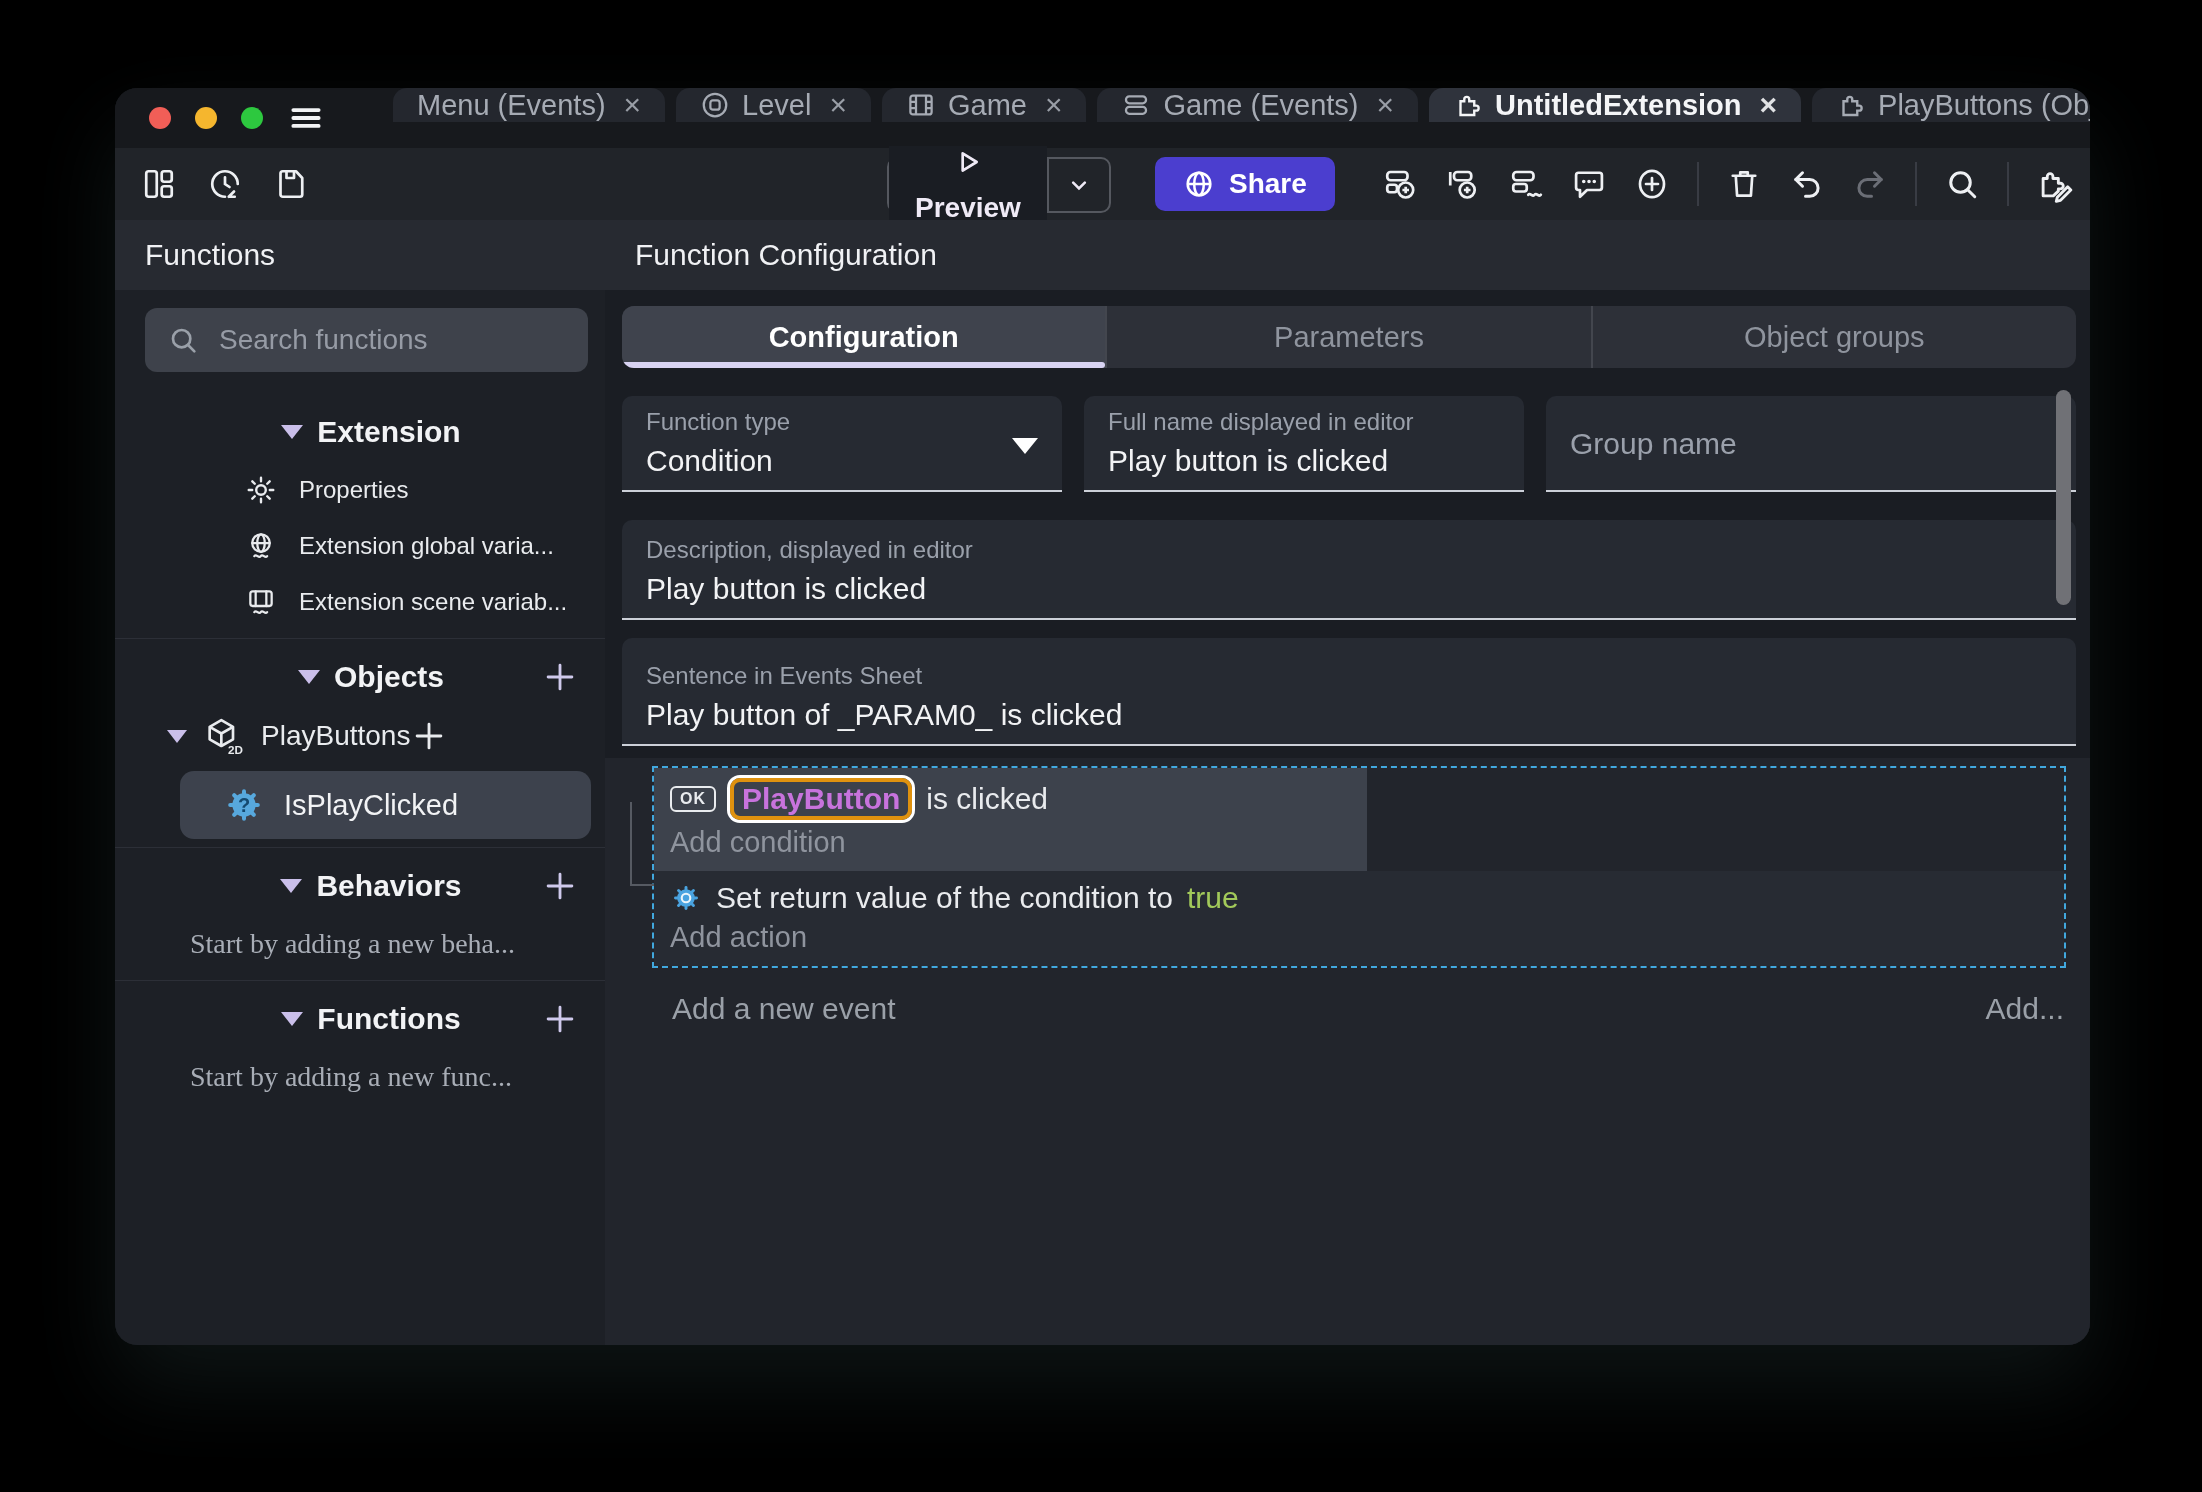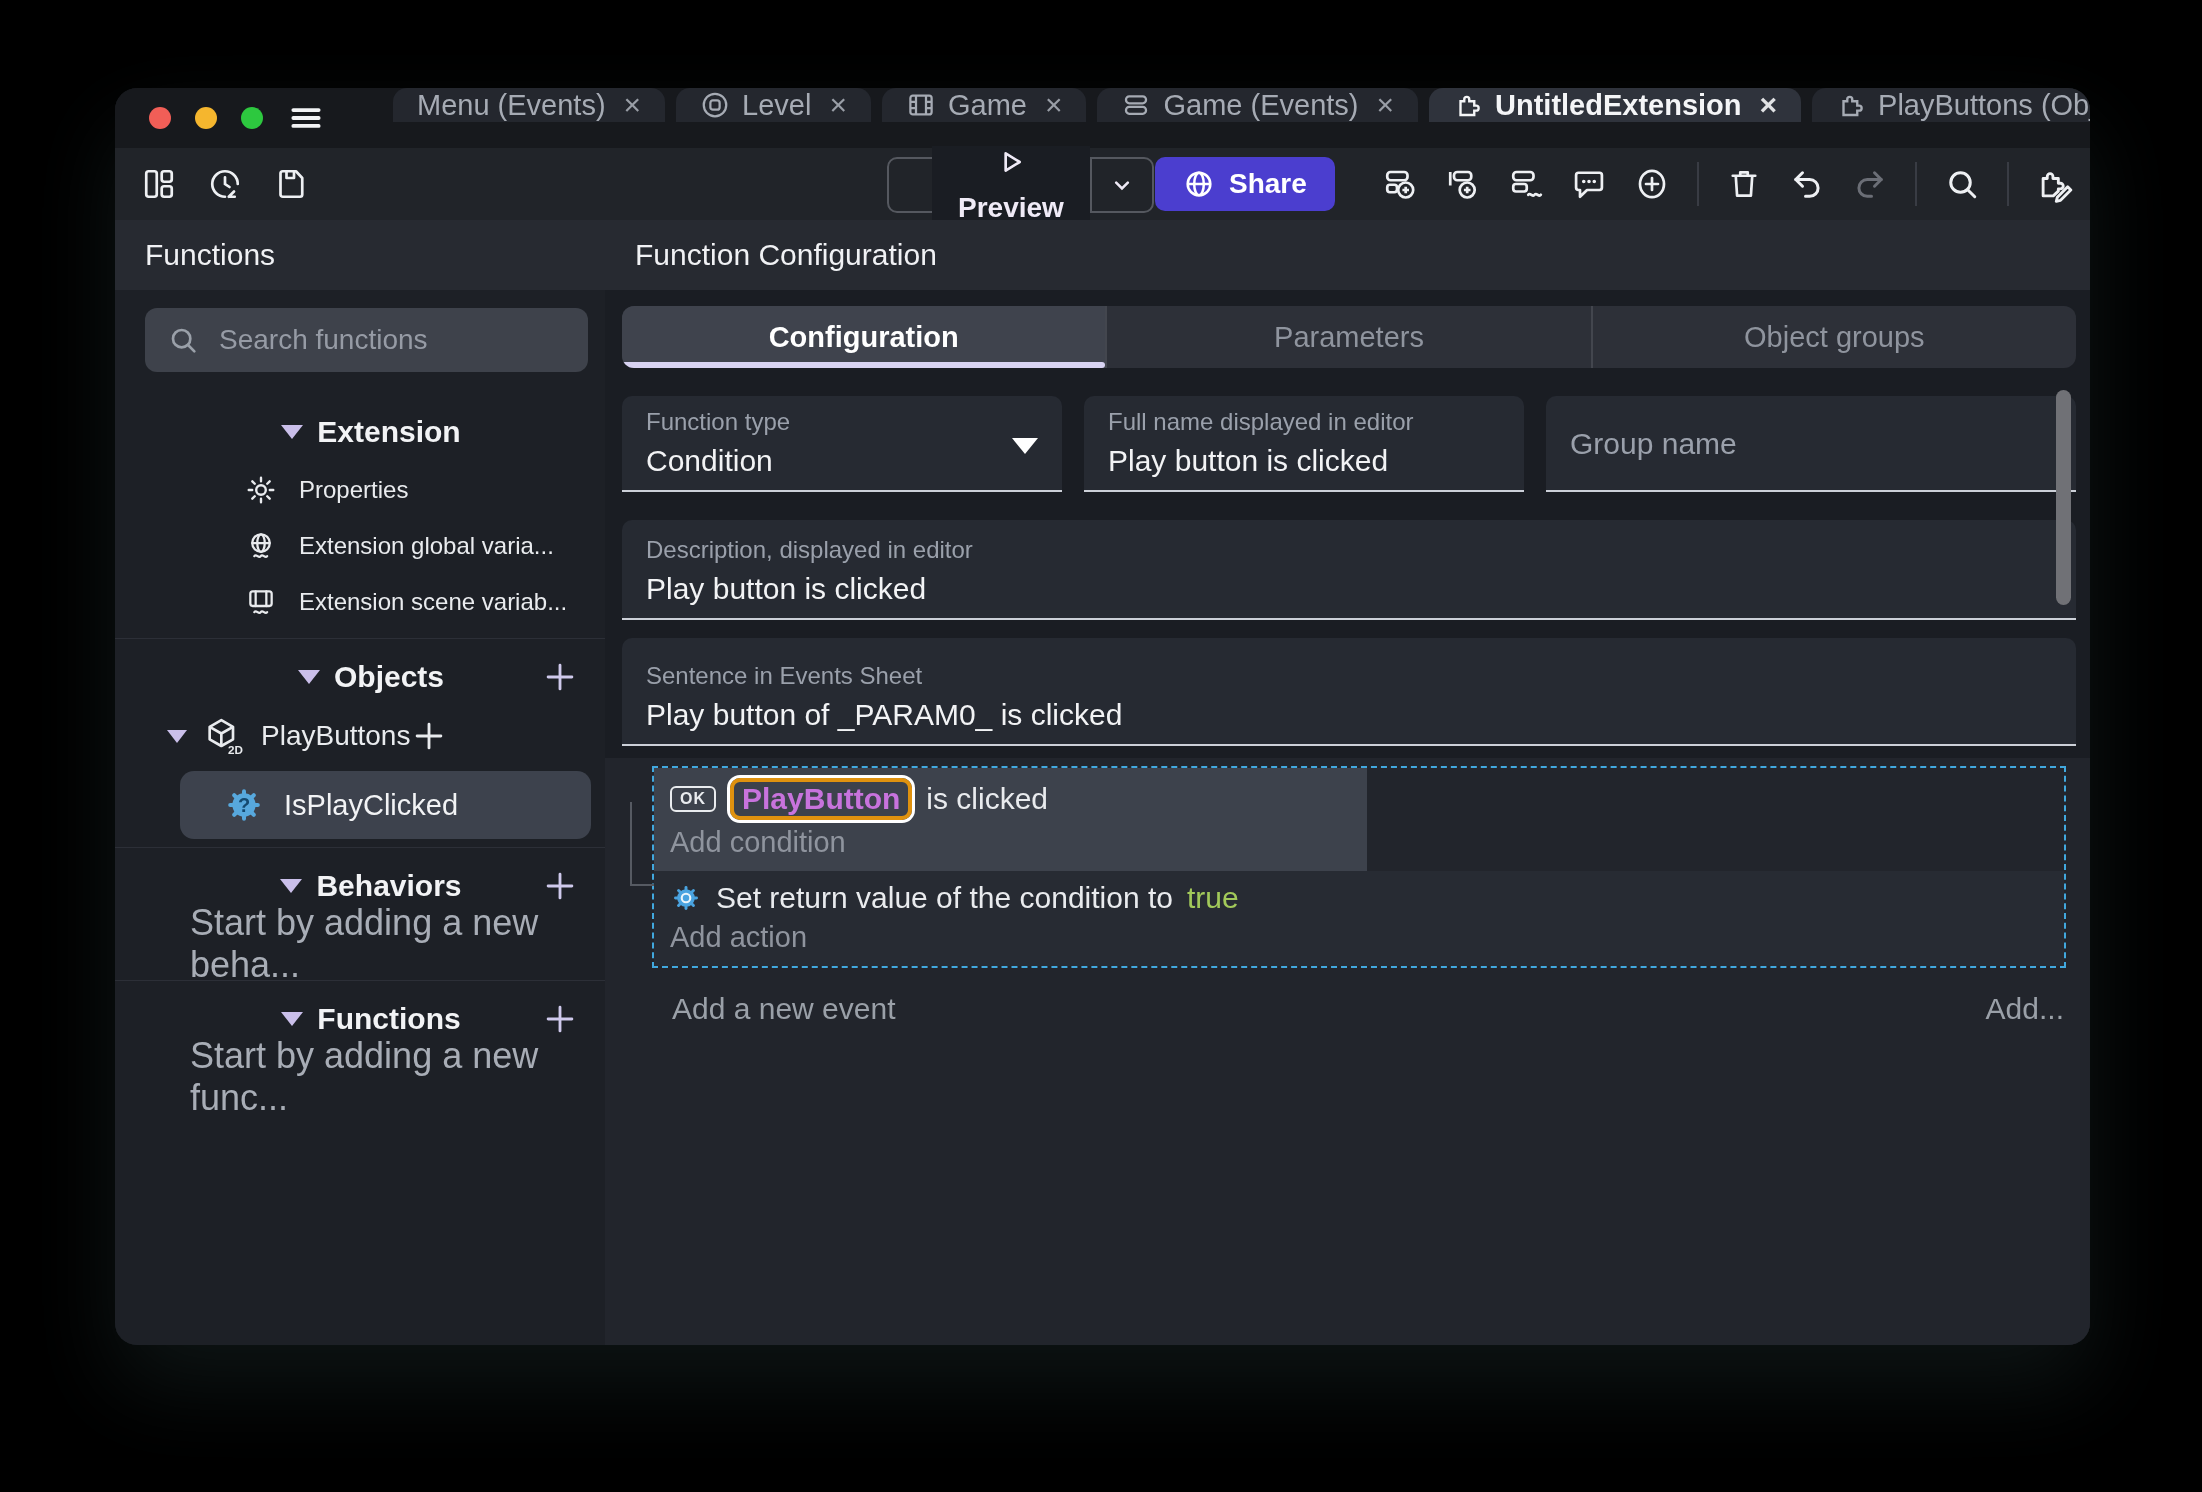--- a/index.html
+++ b/index.html
@@ -18,21 +18,21 @@
        background:#24272e;color:#a6abb4;font-size:29px;border-radius:14px 14px 0 0;white-space:nowrap;}
   .tab .ticon{display:flex;color:#a6abb4;}
   .tab.active{background:#2f333c;color:#f4f5f7;font-weight:600;}
   .tab.active .ticon{color:#f4f5f7;}
   .tab .close{font-size:30px;margin-left:6px;color:inherit;opacity:.9;}
   
   .toolbar{height:72px;background:#212429;position:relative;}
   .tb-left{position:absolute;left:26px;top:0;height:72px;display:flex;align-items:center;gap:30px;color:#eef0f3;}
   .btn-preview{position:absolute;left:772px;top:9px;height:52px;display:flex;align-items:center;
        border:2px solid #55585f;border-radius:10px;color:#efeaf6;}
-  .btn-preview .main{display:flex;align-items:center;gap:14px;padding:0 26px;font-size:28px;font-weight:700;margin-left:43px;}
+  .btn-preview .main{display:flex;align-items:center;gap:14px;padding:0 26px;font-size:28px;font-weight:700;}
   .btn-preview .sep{width:2px;height:52px;background:#55585f;}
   .btn-preview .chev{padding:0 16px;display:flex;align-items:center;}
   .btn-share{position:absolute;left:1040px;top:9px;height:54px;display:flex;align-items:center;gap:14px;
        padding:0 28px;border-radius:10px;background:#4b3ecf;color:#fff;font-size:28px;font-weight:700;}
   .tb-right{position:absolute;right:16px;top:0;height:72px;display:flex;align-items:center;gap:27px;color:#eef0f3;}
   .tb-right .vsep{width:2px;height:44px;background:#393c44;}
   .dim{color:#6b6e76;}
   
   .bodyrow{display:flex;height:1125px;}
   .panel-header{height:70px;background:#272a31;display:flex;align-items:center;
@@ -52,21 +52,21 @@
   .srow .plus{position:absolute;right:26px;color:#cfc9ec;display:flex;}
   .itemrow{display:flex;align-items:center;height:56px;padding-left:130px;gap:22px;font-size:24px;color:#e9ebee;}
   .itemrow .iicon{display:flex;color:#e9ebee;}
   .objrow{display:flex;align-items:center;height:58px;position:relative;}
   .objrow .arrow{width:0;height:0;border-left:10px solid transparent;border-right:10px solid transparent;
        border-top:13px solid #cabfea;margin-left:52px;}
   .objrow .oicon{margin-left:16px;display:flex;color:#e9ebee;}
   .objrow .olabel{font-size:28px;margin-left:18px;}
   .selrow{margin:6px 14px 8px 65px;height:68px;background:#3d424d;border-radius:14px;
        display:flex;align-items:center;gap:20px;padding-left:44px;font-size:29px;color:#f2f3f5;}
-  .emptyrow{padding-left:75px;height:56px;display:flex;align-items:center;font-size:36px;color:#a8adb6;}
+  .emptyrow{padding-left:75px;height:56px;display:flex;align-items:center;font-size:28px;color:#a8adb6;font-family:Liberation Serif, serif;}
   .sdivider{height:1px;background:#2c2f37;margin:8px 0;}
   
   .main{flex:1;background:#1a1d23;display:flex;flex-direction:column;position:relative;}
   .main-content{flex:1;display:flex;flex-direction:column;padding:0 14px 0 17px;}
   .cfgtabs{margin-top:16px;height:62px;background:#2d3038;border-radius:12px;display:flex;overflow:hidden;}
   .cfgtab{flex:1;display:flex;align-items:center;justify-content:center;font-size:29px;color:#8f949e;
        position:relative;border-left:2px solid #43464e;}
   .cfgtab:first-child{border-left:none;}
   .cfgtab.active{background:#3f434d;color:#fff;font-weight:700;border-left:none;}
   .cfgtab.active::after{content:"";position:absolute;left:0;right:0;bottom:0;height:6px;background:#d8d3f2;border-radius:3px;}

